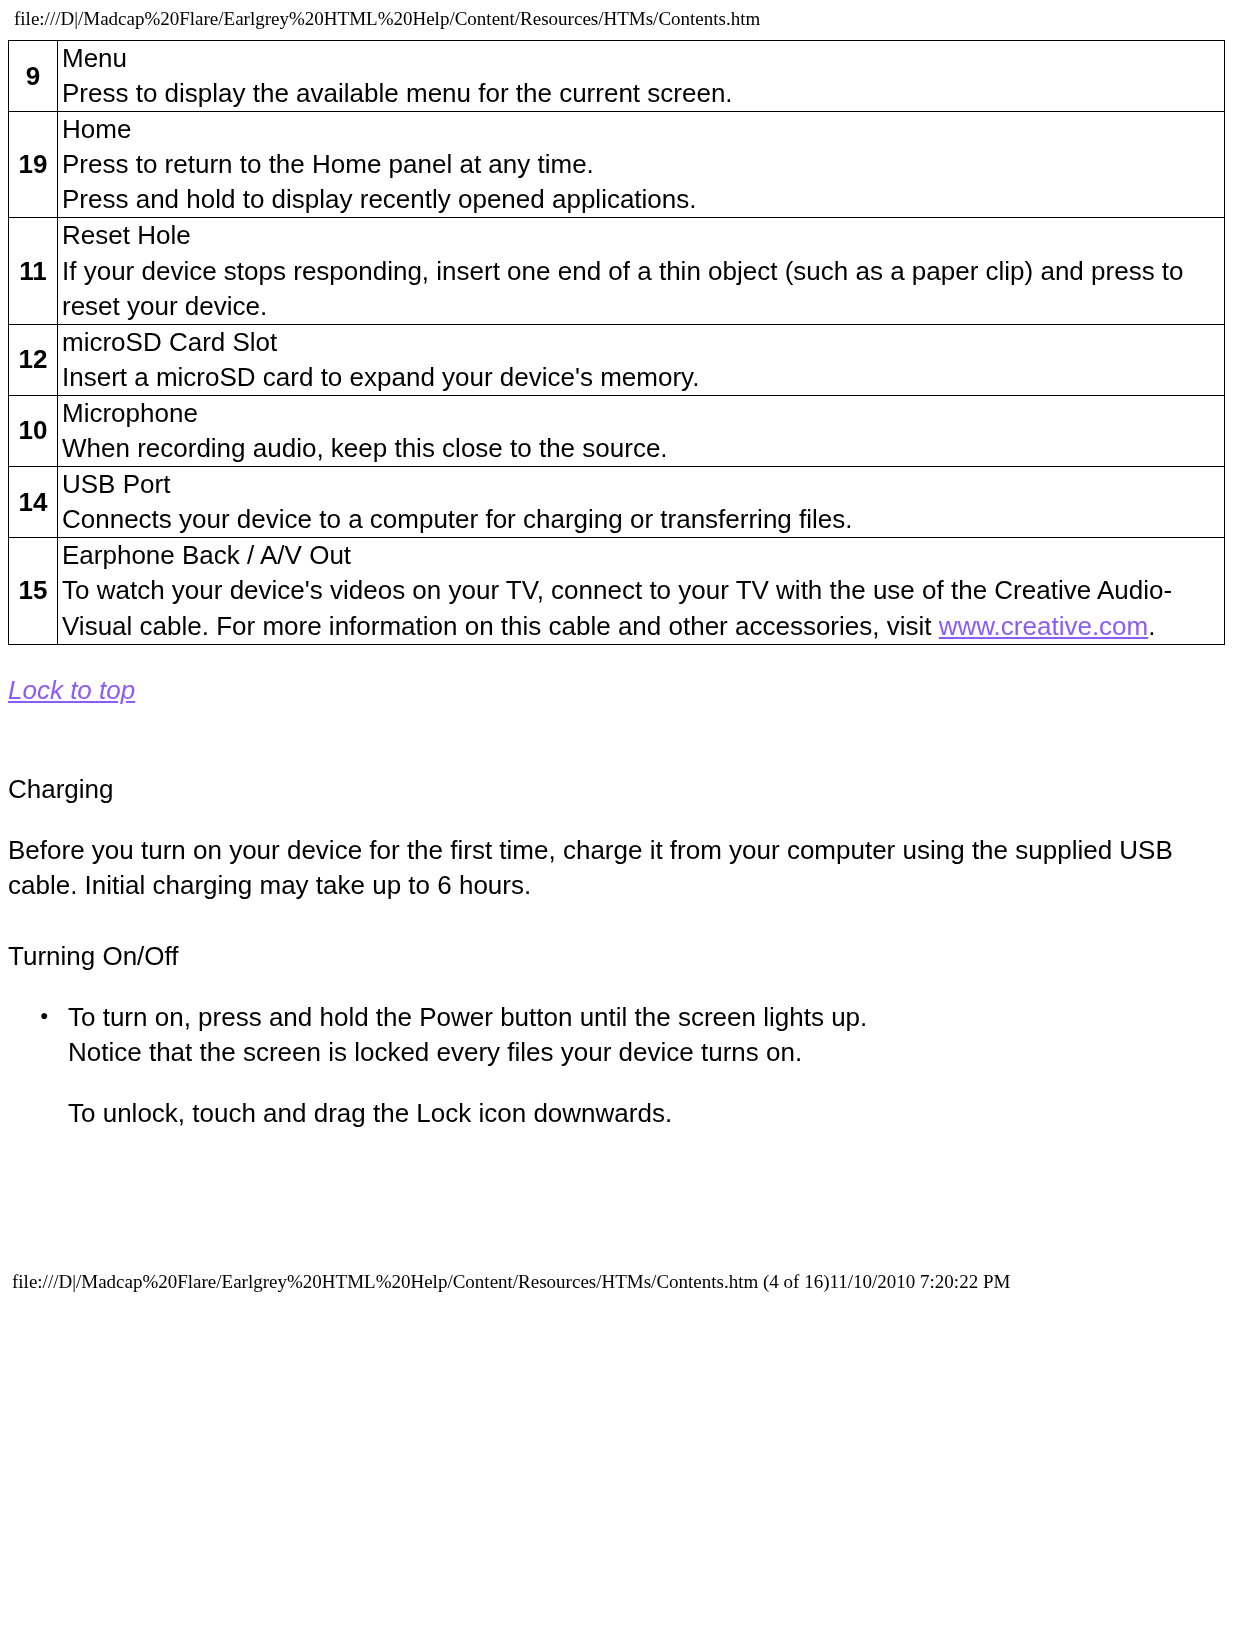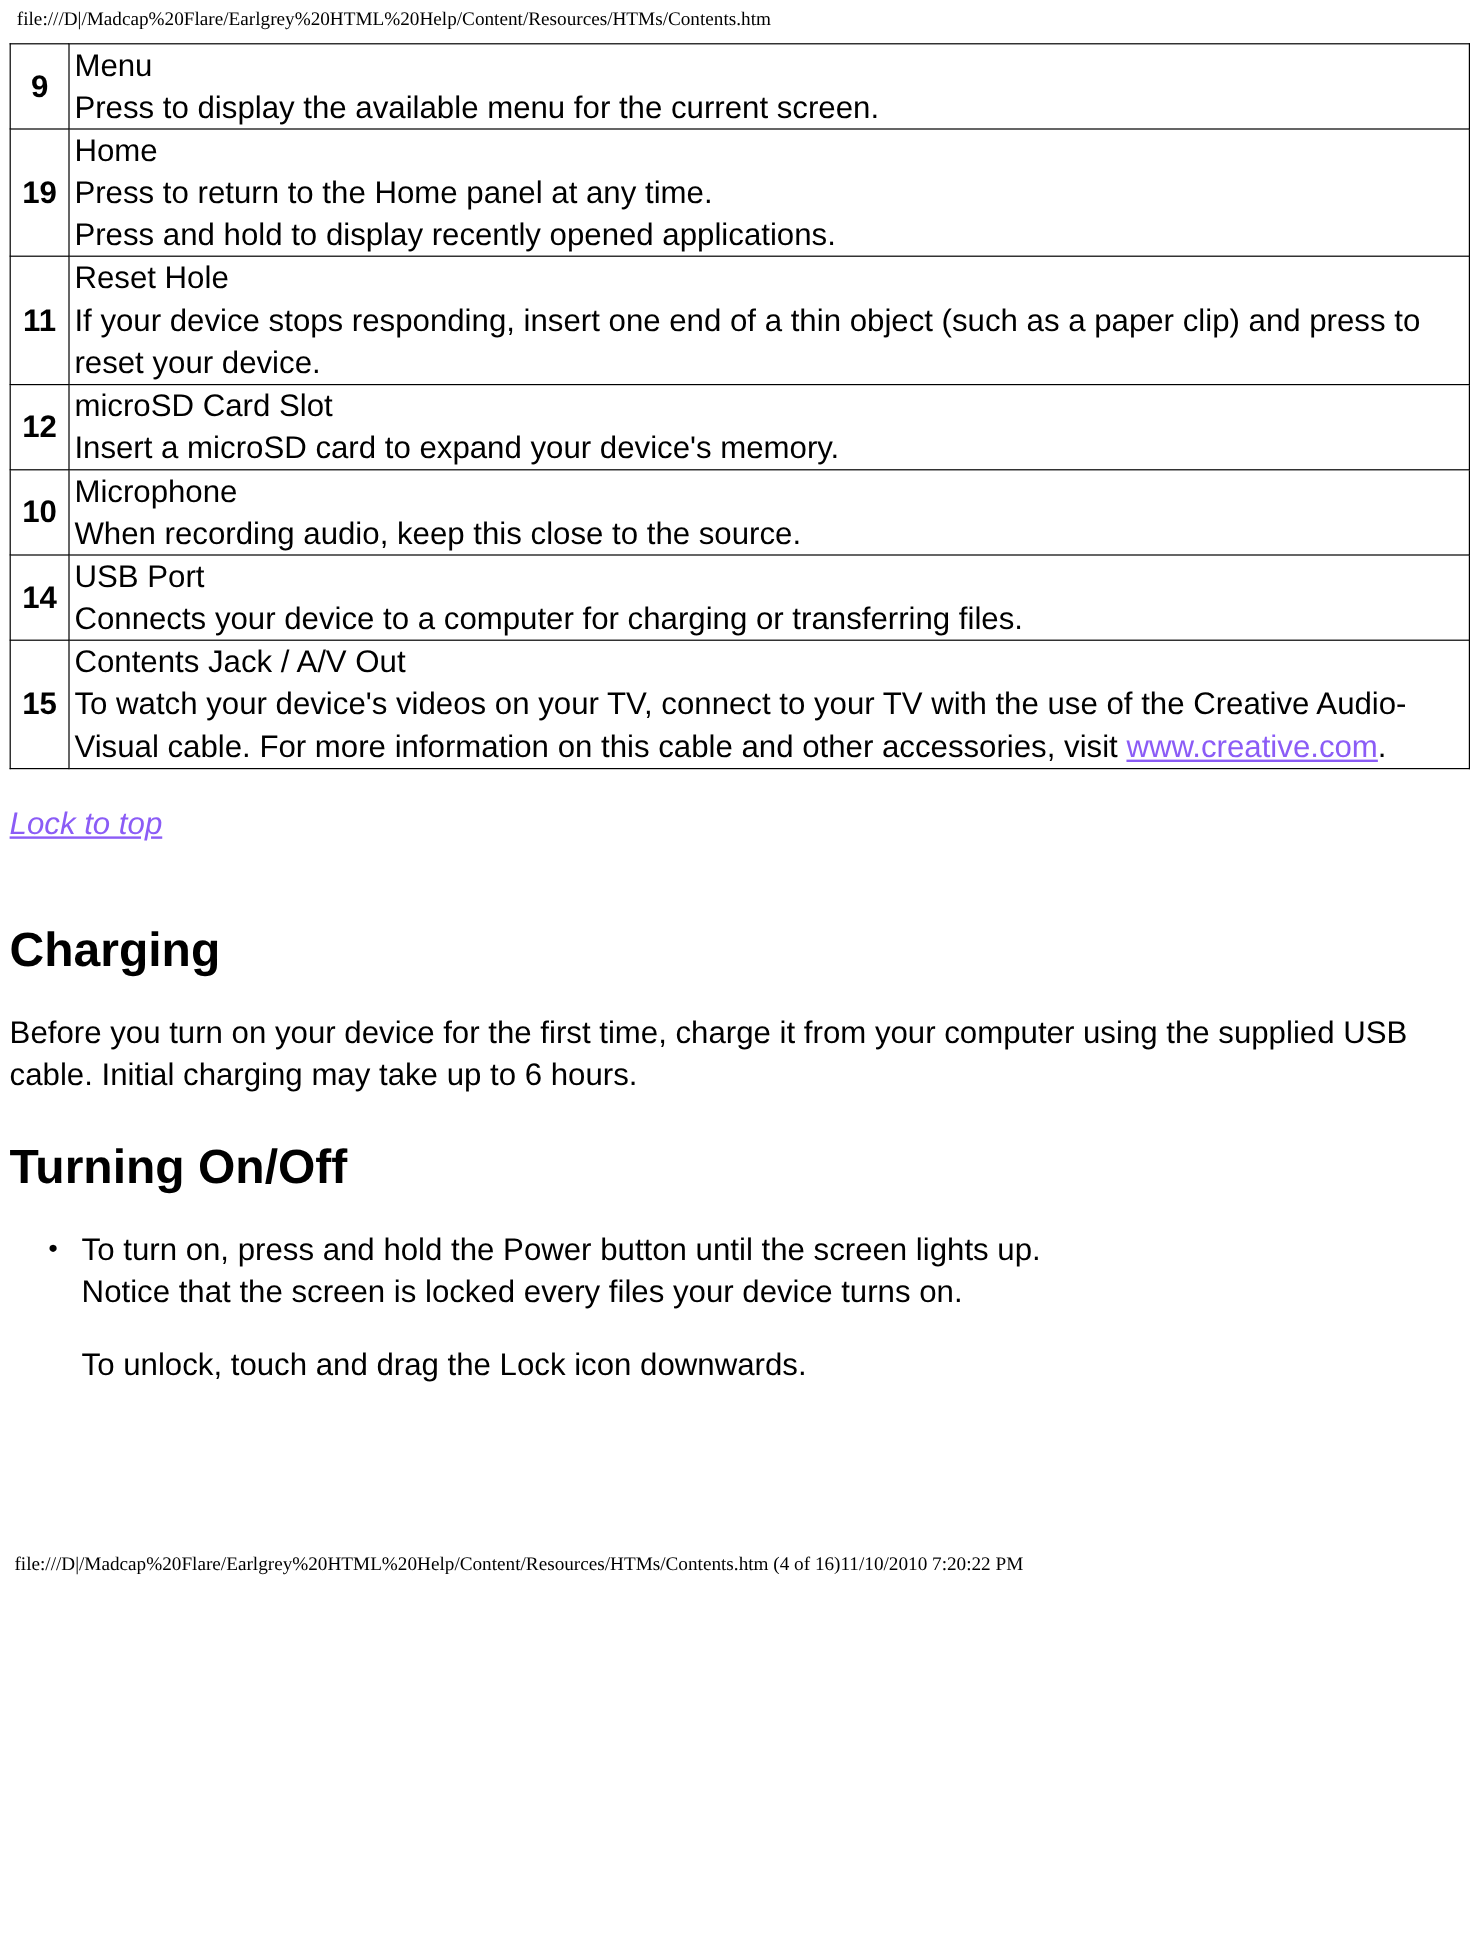--- a/index.html
+++ b/index.html
@@ -6,21 +6,21 @@
       font-family: Arial, Helvetica, sans-serif;
       margin: 0;
       padding: 8px;
       font-size: 26px;
       color: #000;
       width: 1233px;
       box-sizing: border-box;
     }
     .header-path, .footer-path {
       font-family: "Times New Roman", Times, serif;
-      font-size: 16px;
+      font-size: 19px;
       color: #000;
     }
     .header-path {
       margin-bottom: 10px;
       margin-left: 6px;
     }
     .footer-path {
       margin-top: 140px;
       margin-left: 4px;
     }
@@ -51,22 +51,22 @@
       color: #8b5cf6;
       text-decoration: underline;
     }
     .back-link {
       display: inline-block;
       font-style: italic;
       margin-top: 30px;
       margin-bottom: 30px;
     }
     h2 {
-      font-size: 40px;
-      font-weight: bold;
+      font-size: 26px;
+      font-weight: normal;
       margin-top: 38px;
       margin-bottom: 28px;
     }
     p.body {
       margin: 0 0 20px 0;
       line-height: 1.35;
     }
     ul {
       margin: 0;
       padding-left: 60px;
@@ -116,21 +116,21 @@
       <tr>
         <td class="num">10</td>
         <td class="desc"><span class="title">Microphone</span><br>When recording audio, keep this close to the source.</td>
       </tr>
       <tr>
         <td class="num">14</td>
         <td class="desc"><span class="title">USB Port</span><br>Connects your device to a computer for charging or transferring files.</td>
       </tr>
       <tr>
         <td class="num">15</td>
-        <td class="desc"><span class="title">Contents Jack / A/V Out</span><br>To watch your device's videos on your TV, connect to your TV with the use of the Creative Audio-Visual cable. For more information on this cable and other accessories, visit <a href="#">www.creative.com</a>.</td>
+        <td class="desc"><span class="title">Earphone Back / A/V Out</span><br>To watch your device's videos on your TV, connect to your TV with the use of the Creative Audio-Visual cable. For more information on this cable and other accessories, visit <a href="#">www.creative.com</a>.</td>
       </tr>
     </tbody>
 </table>
 
 <a href="#" class="back-link">Lock to top</a>
 
 <h2>Charging</h2>
 <p class="body">Before you turn on your device for the first time, charge it from your computer using the supplied USB cable. Initial charging may take up to 6 hours.</p>
 
 <h2>Turning On/Off</h2>

